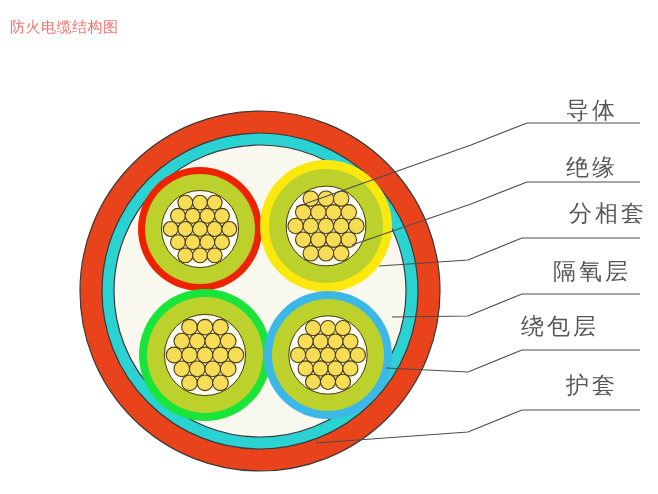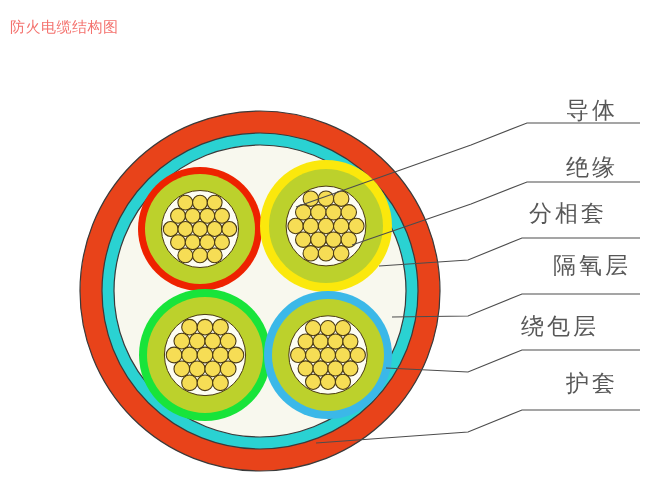--- a/index.html
+++ b/index.html
@@ -180,19 +180,19 @@
         </g>
         <g>
           <path d="M640 410 L522 410 L468 432 L316 443" fill="none" stroke="#4d4d4d" stroke-width="1.1"></path>
         </g>
       </g>
   </svg>
 
   <div id="label-host">
       <div class="lbl" style="left: 592px; top: 83px; transform: translateX(-50%); margin-top: 14px;">导体</div>
       <div class="lbl" style="left: 592px; top: 154px; transform: translateX(-50%);">绝缘</div>
-      <div class="lbl" style="left: 568px; top: 200px; transform: translateX(-50%);">分相套</div>
-      <div class="lbl" style="left: 592px; top: 252px; transform: translateX(-50%);">隔氧层</div>
+      <div class="lbl" style="left: 608px; top: 200px; transform: translateX(-50%);">分相套</div>
+      <div class="lbl" style="left: 592px; top: 258px; transform: translateX(-50%);">隔氧层</div>
       <div class="lbl" style="left: 560px; top: 313px; transform: translateX(-50%);">绕包层</div>
-      <div class="lbl" style="left: 592px; top: 372px; transform: translateX(-50%); font-family: Liberation Mono, monospace;">护套</div>
+      <div class="lbl" style="left: 592px; top: 372px; transform: translateX(-50%);">护套</div>
     </div>
 
 </div>
 
 </body></html>

